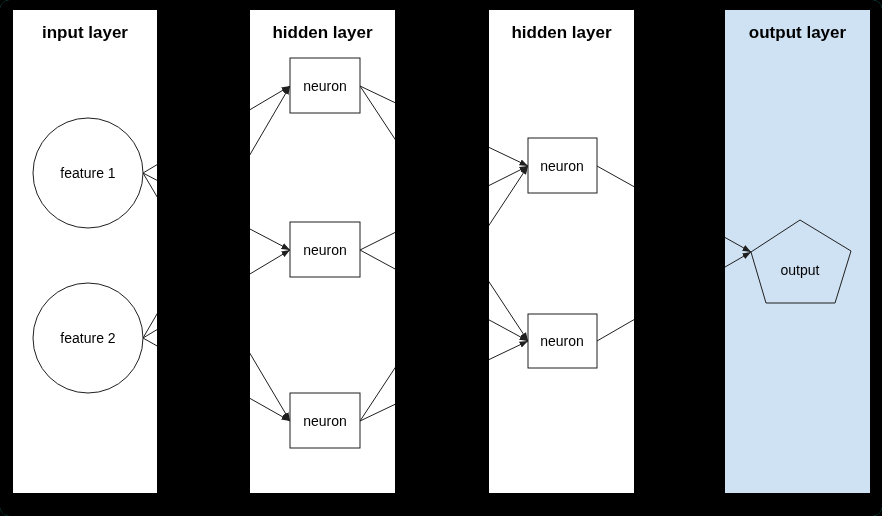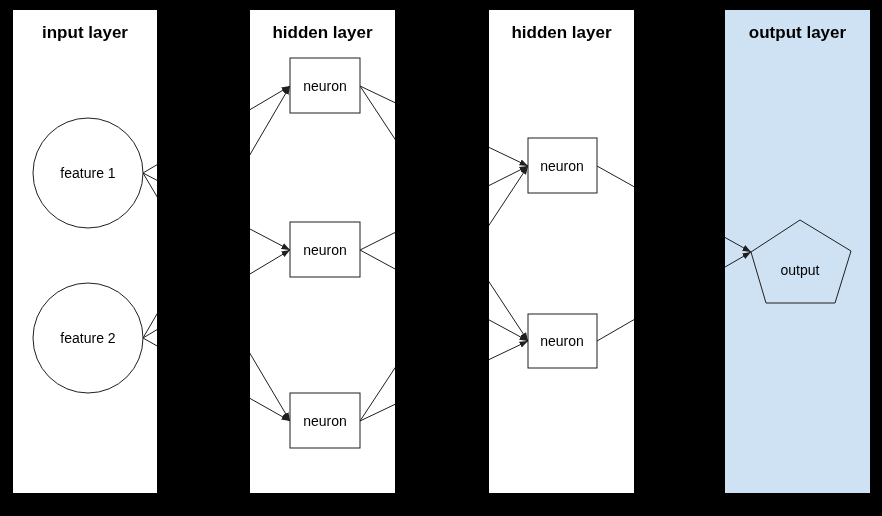--- a/index.html
+++ b/index.html
@@ -3,20 +3,21 @@
 <meta charset="utf-8">
 <style>
   html, body { margin: 0; padding: 0; background: #000; }
   .stage {
     position: relative;
     width: 882px;
     height: 516px;
     background: #14b8a6;
     overflow: hidden;
     font-family: "Liberation Sans", sans-serif;
+    border-radius: 9px;
   }
   svg { display: block; }
   .layer-title {
     font-family: "Liberation Sans", sans-serif;
     font-size: 17px;
     font-weight: 700;
     fill: #000000;
   }
   .node-label {
     font-family: "Liberation Sans", sans-serif;

